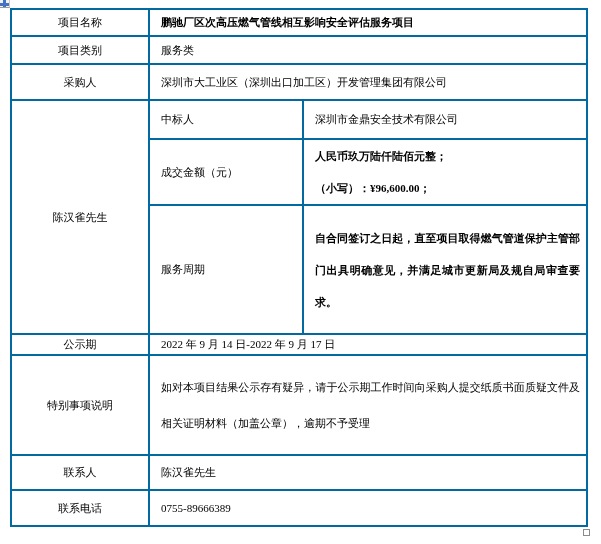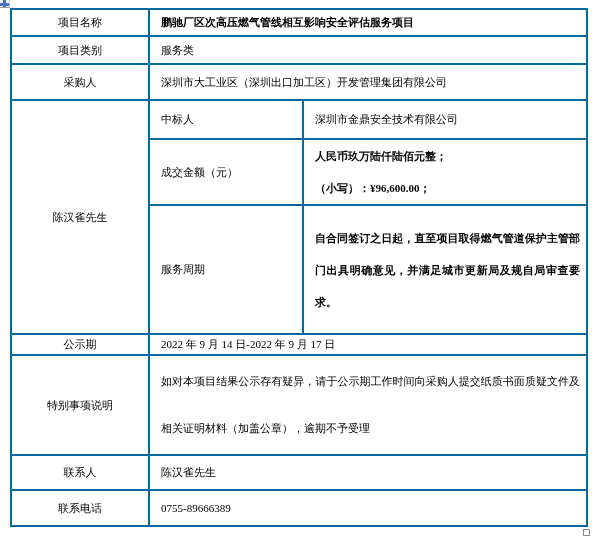--- a/index.html
+++ b/index.html
@@ -76,21 +76,21 @@
   tr.r3  { height: 36px; padding-left: 46px; }
   tr.r4  { height: 39px; }
   tr.r5  { height: 65px; }
   tr.r6  { height: 129px; }
   tr.r7  { height: 21px; }
   tr.r8  { height: 100px; }
   tr.r9  { height: 35px; }
   tr.r10 { height: 36px; }
 
   .lh32 { line-height: 32px; font-weight: bold; }
-  .lh33 { line-height: 47px; margin-top: 40px; }
+  .lh33 { line-height: 36px; margin-top: 40px; }
 
   col.c-label { width: 138px; }
   col.c-sub   { width: 154px; }
   col.c-val   { width: 284px; }
 </style>
 </head>
 <body>
 
 <div class="move-handle">
   <div class="bar-v"></div>

